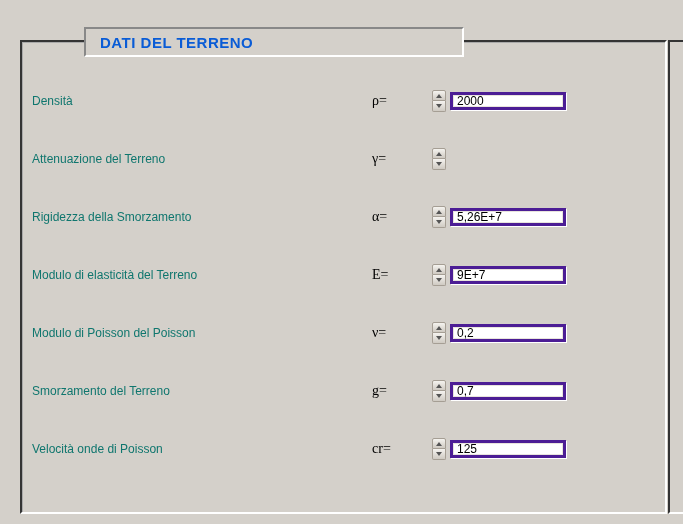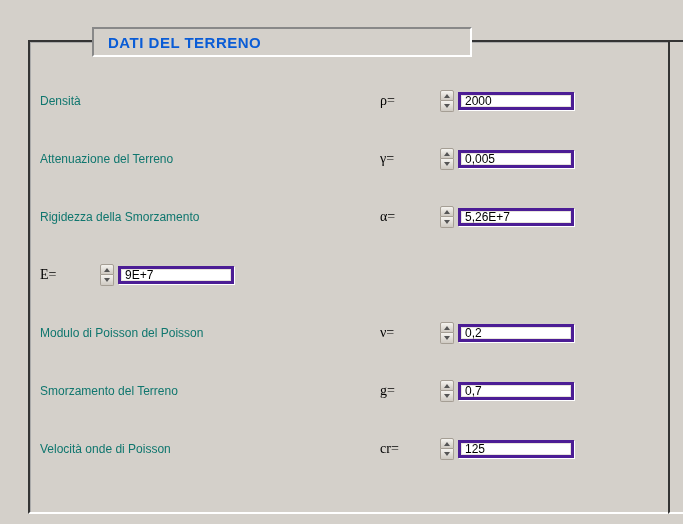--- a/index.html
+++ b/index.html
@@ -8,21 +8,21 @@
     width: 683px;
     height: 524px;
     background: #d4d0ca;
     font-family: Tahoma, Arial, sans-serif;
     font-size: 12px;
     color: #000;
     overflow: hidden;
   }
   .panel {
     position: absolute;
-    left: 28px;
+    left: 20px;
     top: 40px;
     width: 643px;
     height: 470px;
     background: #d4d0ca;
     border: 2px inset #fff;
     border-top-color: #888;
     border-left-color: #888;
     border-right-color: #fff;
     border-bottom-color: #fff;
     box-shadow: inset 1px 1px 0 #aaa;
@@ -153,38 +153,38 @@
     <div class="label">Attenuazione del Terreno</div>
     <div class="symbol">γ=</div>
     <div class="spinner">
       <div class="spin-btn">
           <div class="tri-up"></div>
         </div>
       <div class="spin-btn">
           <div class="tri-down"></div>
         </div>
     </div>
-    <input class="field" value="0,005" style="">
   </div>
 
   <div class="row" style="top:164px">
     <div class="label">Rigidezza della Smorzamento</div>
     <div class="symbol">α=</div>
     <div class="spinner">
       <div class="spin-btn">
           <div class="tri-up"></div>
         </div>
       <div class="spin-btn">
           <div class="tri-down"></div>
         </div>
     </div>
     <input class="field" value="5,26E+7" style="">
   </div>
 
   <div class="row" style="top:222px">
+    <div class="label">Modulo di elasticità del Terreno</div>
     <div class="symbol">E=</div>
     <div class="spinner">
       <div class="spin-btn">
           <div class="tri-up"></div>
         </div>
       <div class="spin-btn">
           <div class="tri-down"></div>
         </div>
     </div>
     <input class="field" value="9E+7" style="">

